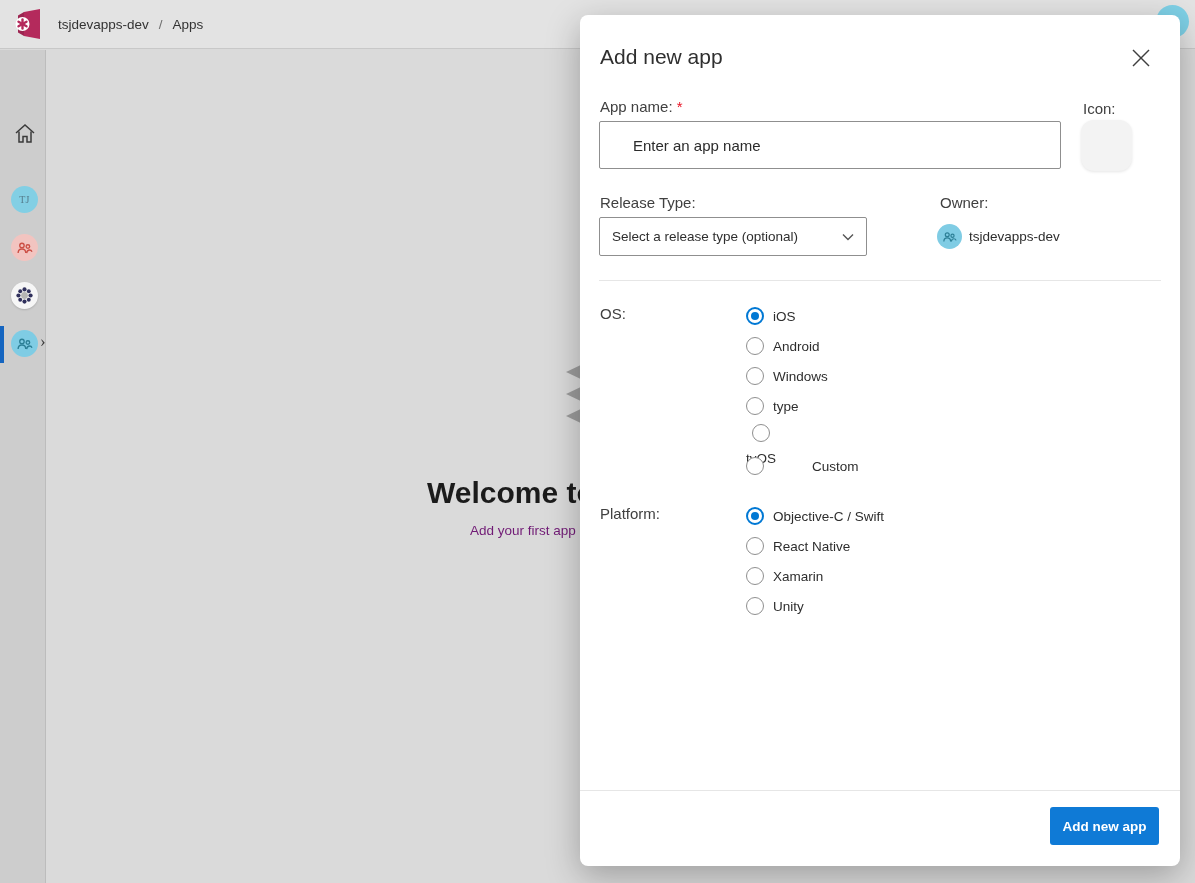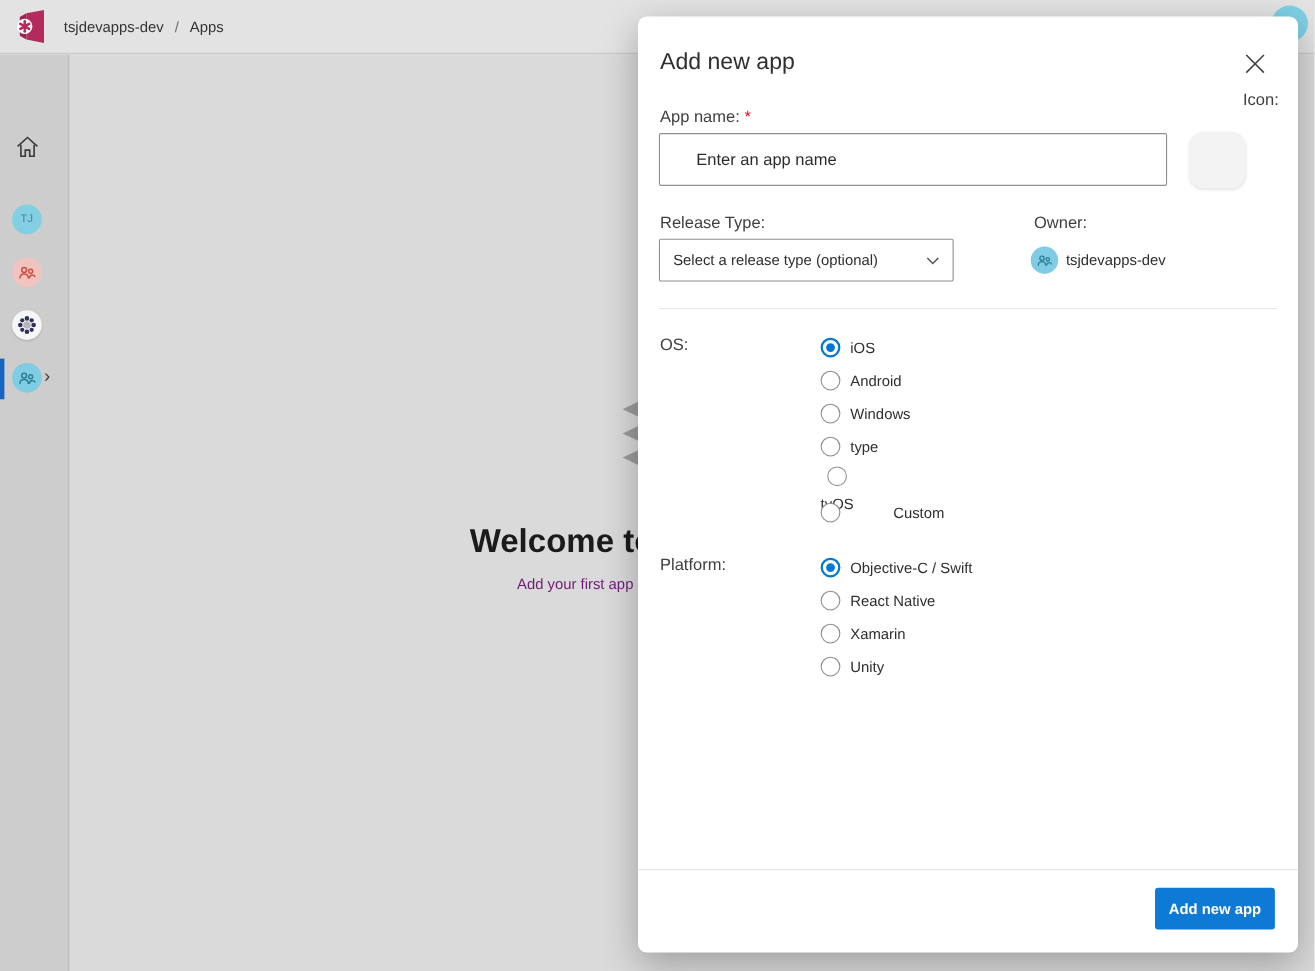--- a/index.html
+++ b/index.html
@@ -8,21 +8,21 @@
 
   
   .header { position:absolute; left:0; top:0; width:1195px; height:49px; background:#e3e3e3; border-bottom:1px solid #c8c8c8; z-index:2; }
   .logo { position:absolute; left:11px; top:8px; width:32px; height:32px; cursor:pointer; }
   .breadcrumb { position:absolute; left:58px; top:0; height:49px; display:flex; align-items:center; gap:10px; font-size:13.5px; color:#333; }
   .crumb { cursor:pointer; }
   .crumb-sep { color:#6e6e6e; }
   .header-avatar { position:absolute; left:1156px; top:5px; width:33px; height:33px; border-radius:50%; background:#7ed0e6; z-index:3; cursor:pointer; }
 
   
-  .rail { position:absolute; left:0; top:50px; width:63px; height:833px; background:#cdcdcd; border-right:1px solid #bcbcbc; z-index:2; }
+  .rail { position:absolute; left:0; top:50px; width:46px; height:833px; background:#cdcdcd; border-right:1px solid #bcbcbc; z-index:2;font-family:Liberation Serif, serif; }
   .home-btn { position:absolute; left:13px; top:72px; width:24px; height:23px; cursor:pointer; }
   .rail-avatar { position:absolute; left:11px; width:27px; height:27px; border-radius:50%; display:flex; align-items:center; justify-content:center; cursor:pointer; }
   .av-tj { top:136px; background:#82cfe4; color:#557d8d; font-size:10px; letter-spacing:.3px; }
   .av-red { top:184px; background:#f2c4c0; }
   .av-badge { top:232px; background:#f6f6f6; box-shadow:0 1px 2px rgba(0,0,0,.15); }
   .av-selected { top:280px; background:#7fcce4; }
   .selected-bar { position:absolute; left:0; top:276px; width:4px; height:37px; background:#1565c0; }
   .rail-chevron { position:absolute; left:40px; top:283px; font-size:17px; color:#3c3c3c; cursor:pointer; line-height:1; }
 
   
@@ -149,21 +149,21 @@
           <line x1="18" y1="2" x2="2" y2="18"></line>
       </svg>
     </div>
 
     <div class="field-label" style="left:20px; top:83px;">
       <span>App name:</span>
       <span class="req">*</span>
     </div>
     <input class="appname-input" type="text" placeholder="Enter an app name" style="">
 
-    <div class="field-label" style="left:503px; top:67px;margin-left:47px;">Icon:</div>
+    <div class="field-label" style="left:503px; top:85px;">Icon:</div>
     <div class="icon-box"></div>
 
     <div class="field-label" style="left:20px; top:179px;">Release Type:</div>
     <div class="select-box">
       <span class="sel-text">Select a release type (optional)</span>
       <svg width="12" height="8" viewBox="0 0 12 8" fill="none" stroke="#555" stroke-width="1.4">
         <path d="M1 1.5 L6 6.5 L11 1.5"></path>
       </svg>
     </div>
 

